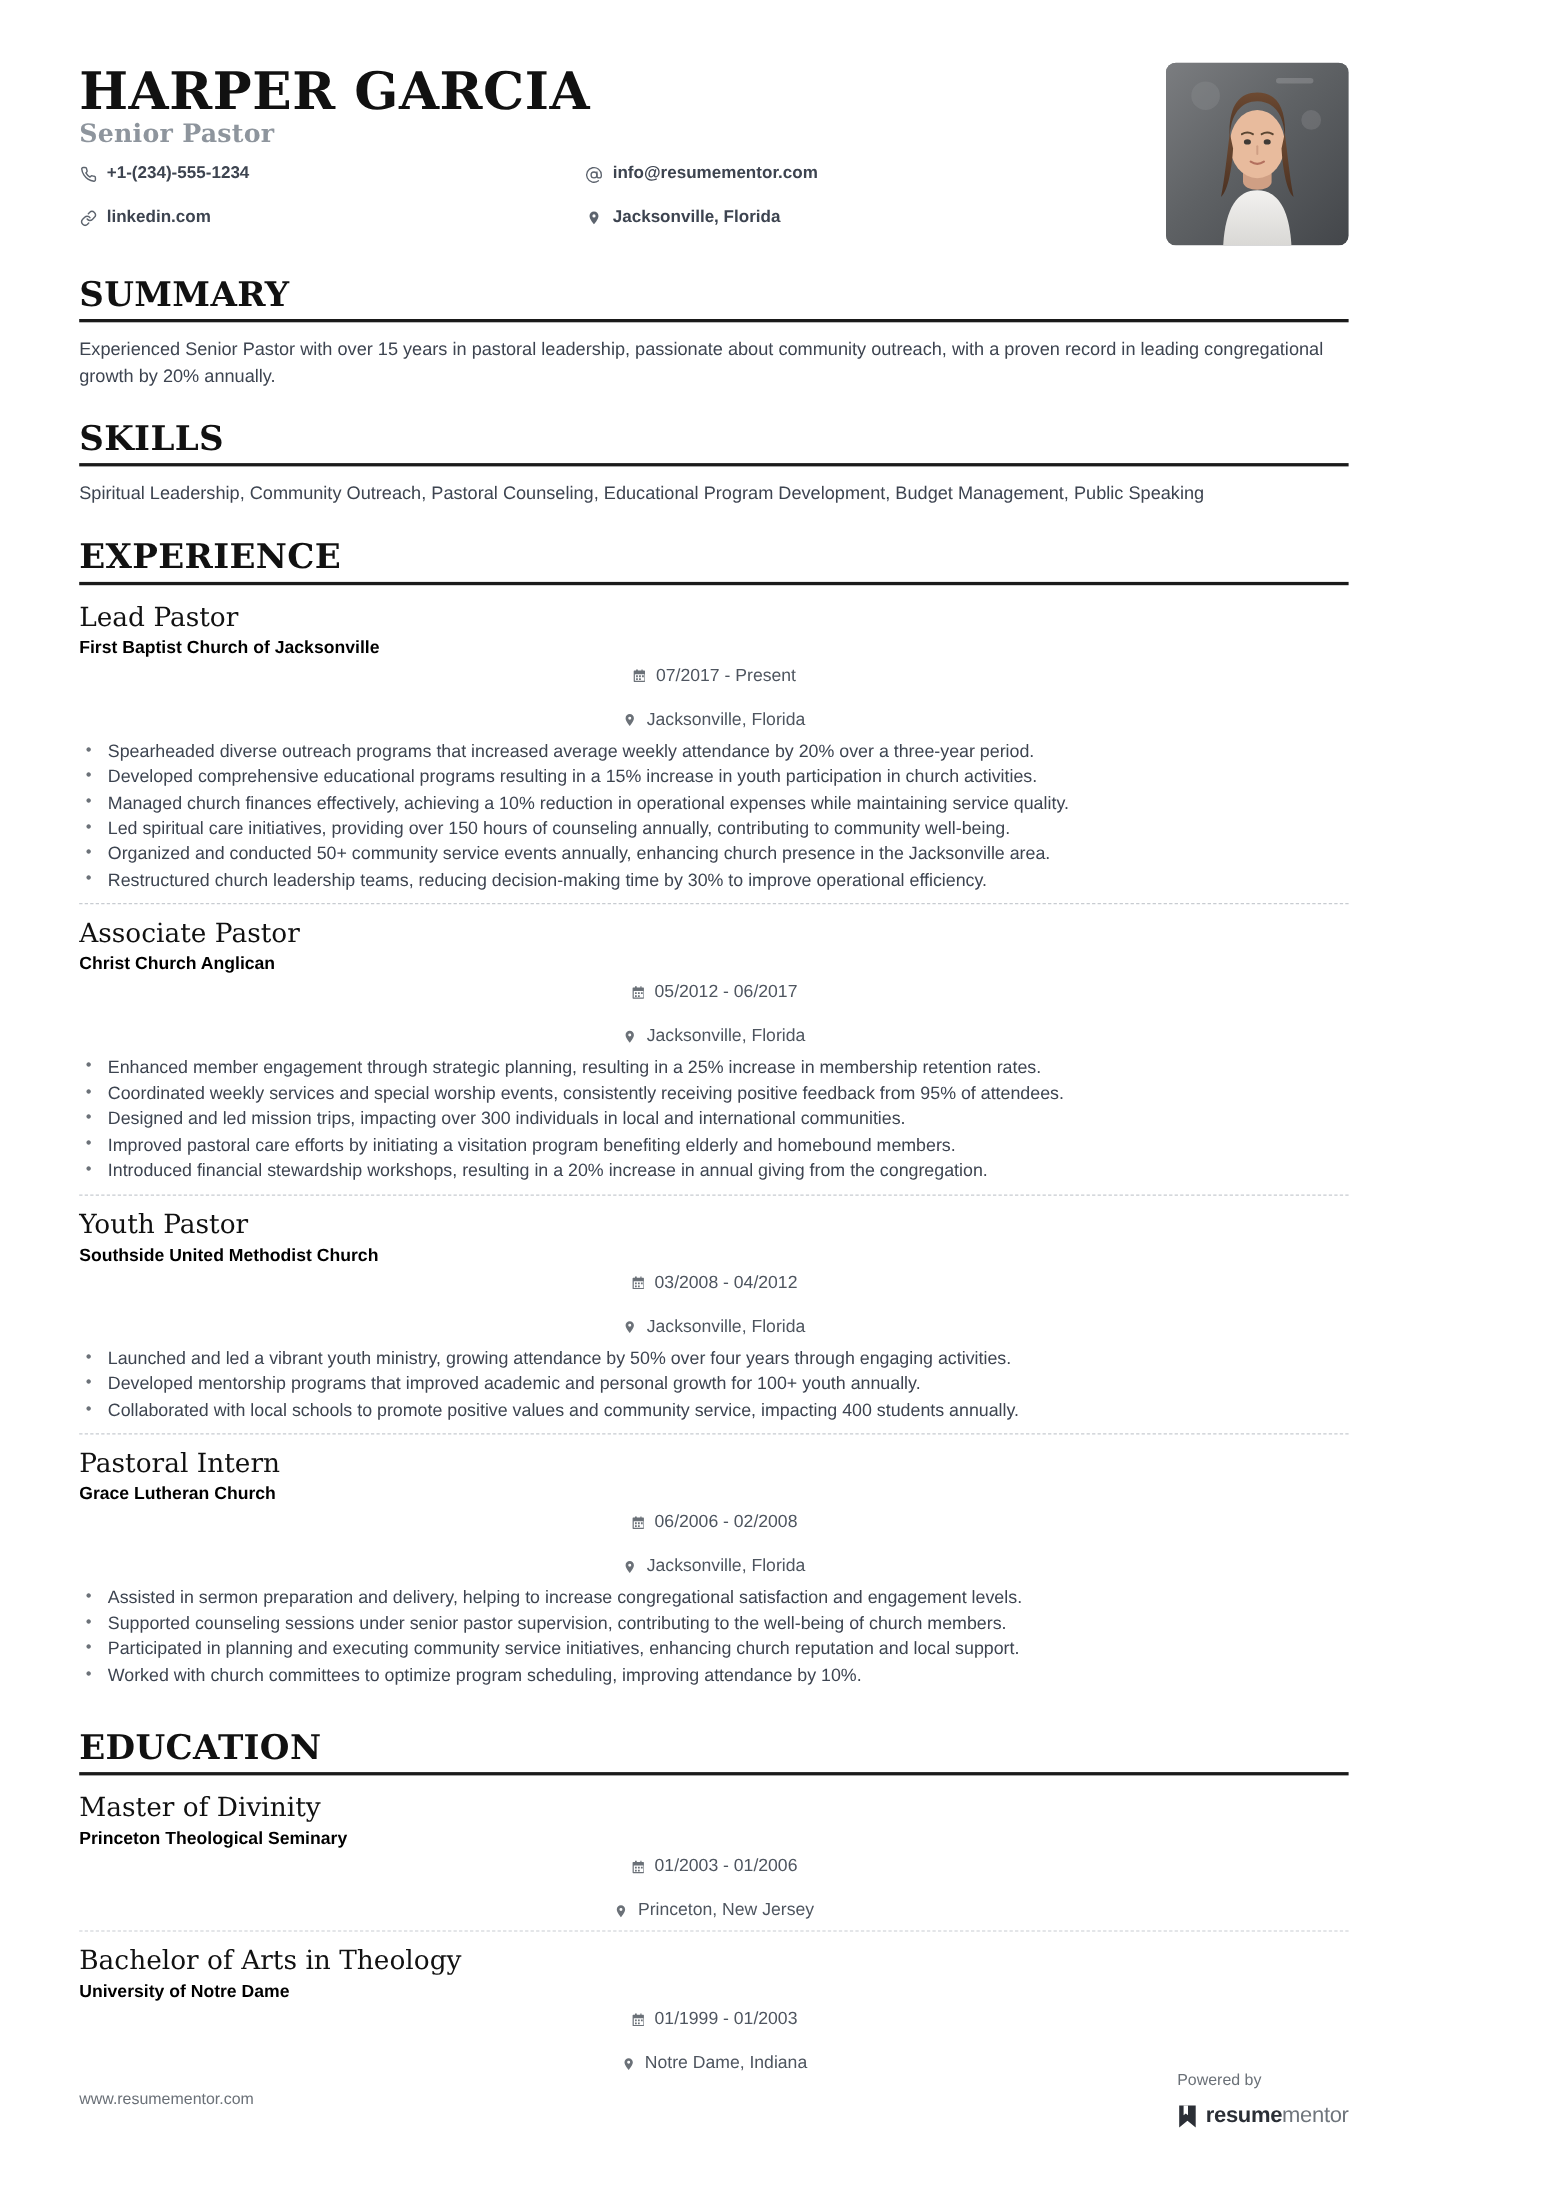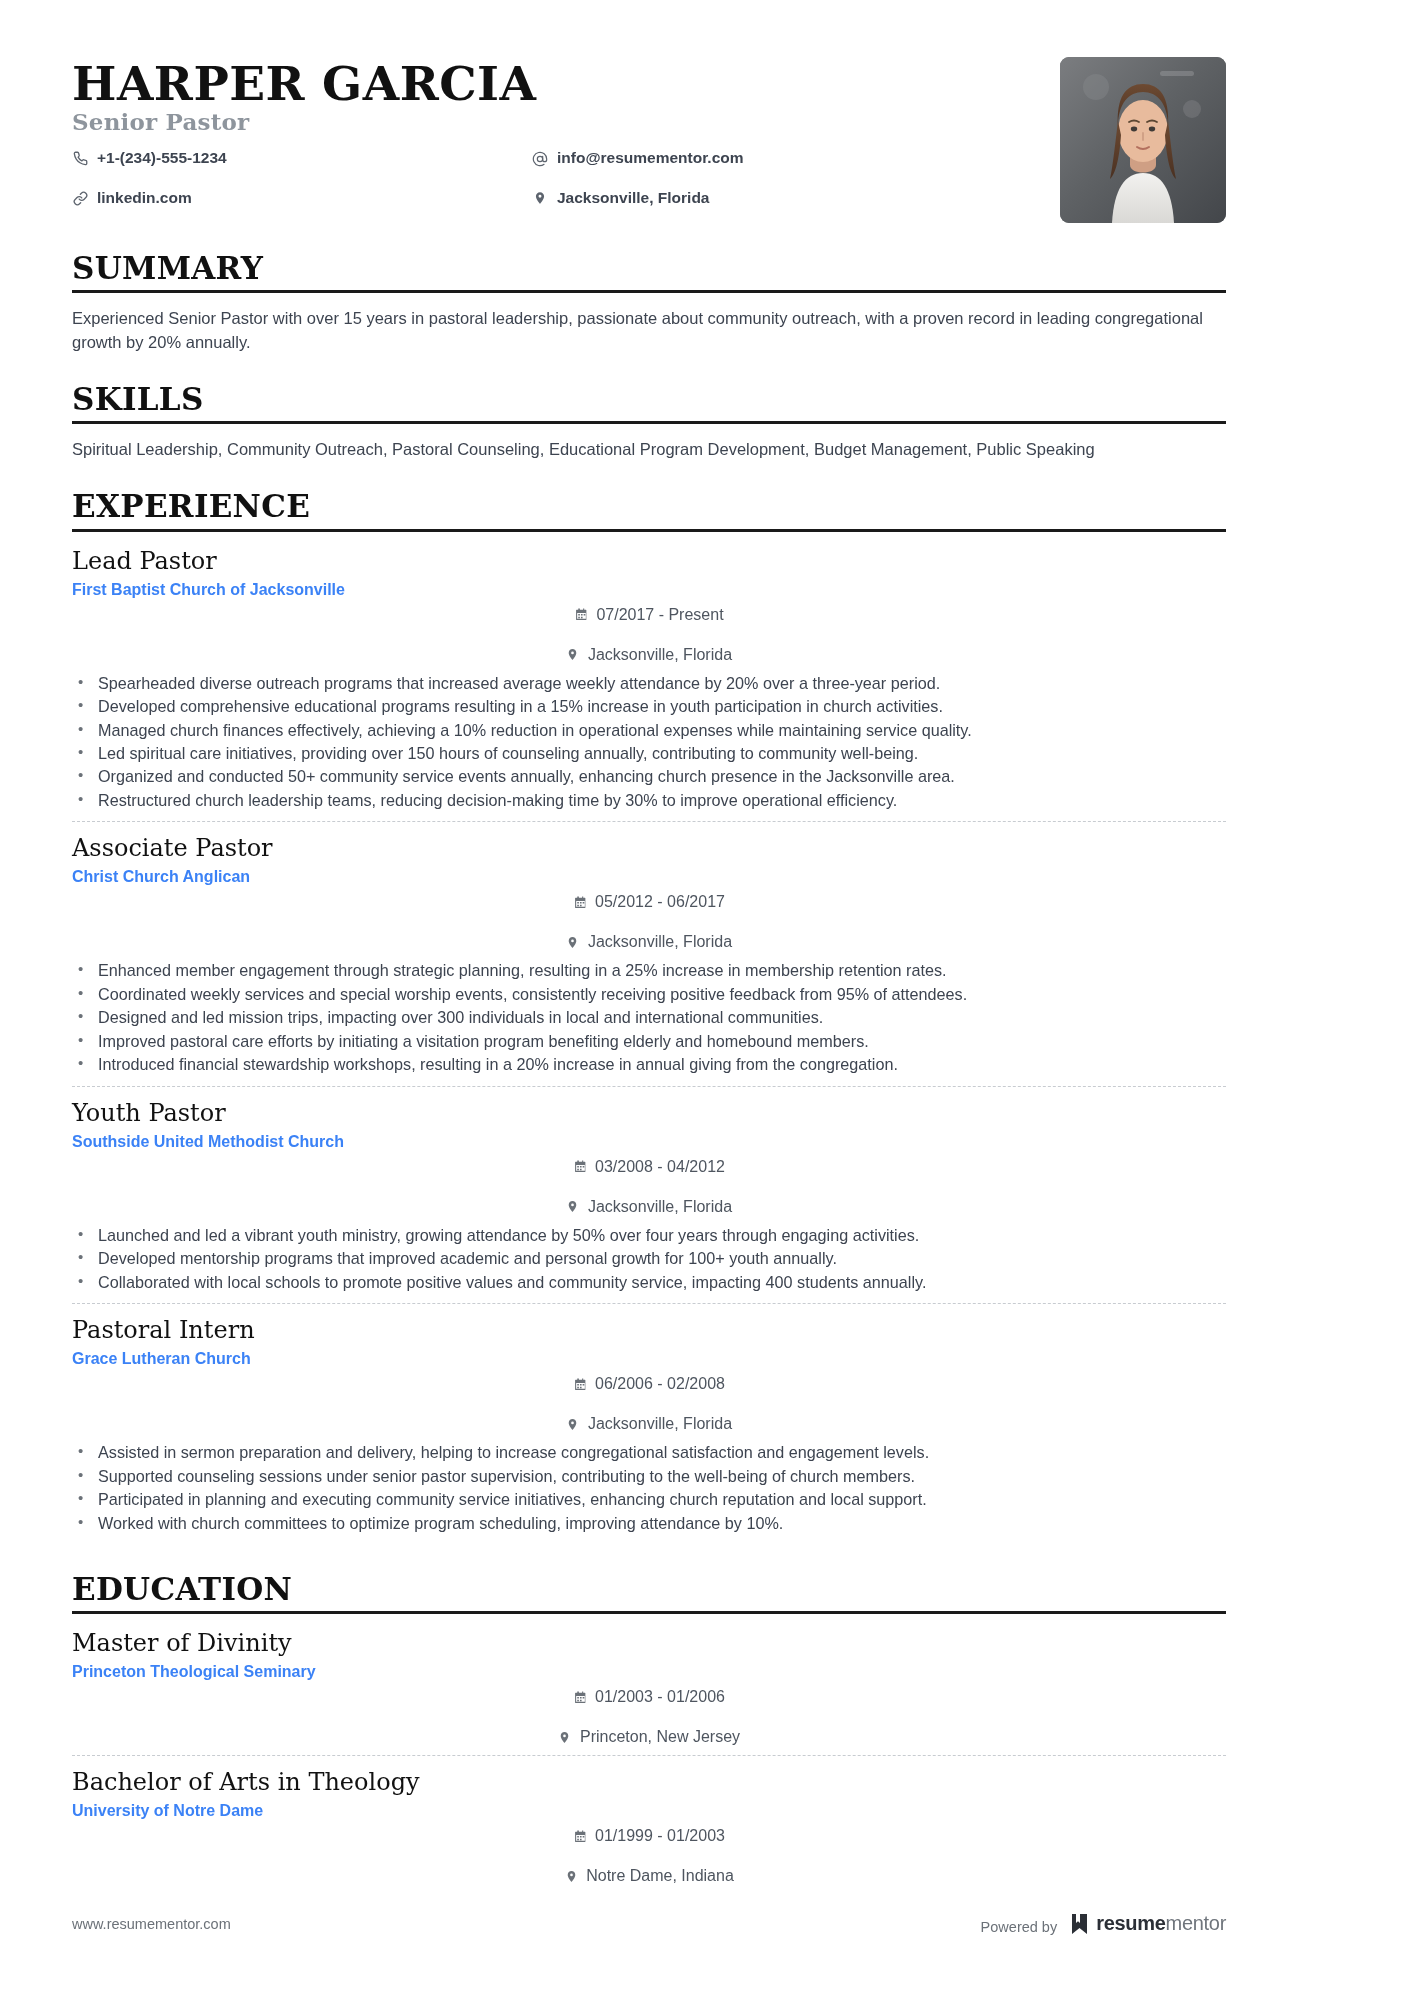--- a/index.html
+++ b/index.html
@@ -105,21 +105,21 @@
   .entry-title {
     font-family: "DejaVu Serif", serif;
     font-size: 24px;
     font-weight: 400;
     color: #111111;
     line-height: 1.25;
   }
   .entry-org {
     font-size: 16px;
     font-weight: 700;
-    color: #3b82f6;
+    color: #000000;
     margin-top: 5px;
   }
   .entry-meta {
     display: flex;
     align-items: center;
     gap: 22px;
     margin-top: 7px;
     font-size: 16px;
     color: #4e555f;
     flex-direction: column;
@@ -154,21 +154,21 @@
     position: absolute;
     left: 72px;
     right: 72px;
     bottom: 60px;
     display: flex;
     align-items: center;
     justify-content: space-between;
     font-size: 14.5px;
     color: #6b7178;
   }
-  .footer-brand { display: flex; align-items: flex-end; gap: 13px; }
+  .footer-brand { display: flex; align-items: flex-start; gap: 13px; flex-direction: column; }
   .brand-lockup { display: flex; align-items: center; gap: 7px; }
   .brand-mark { width: 19px; height: 22px; flex: none; }
   .brand-mark svg { display: block; }
   .brand-text { font-size: 20px; letter-spacing: -0.3px; }
   .brand-text .b-strong { font-weight: 700; color: #2b2f36; }
   .brand-text .b-light { font-weight: 400; color: #6f757c; }
 </style>
 </head>
 <body>
 

